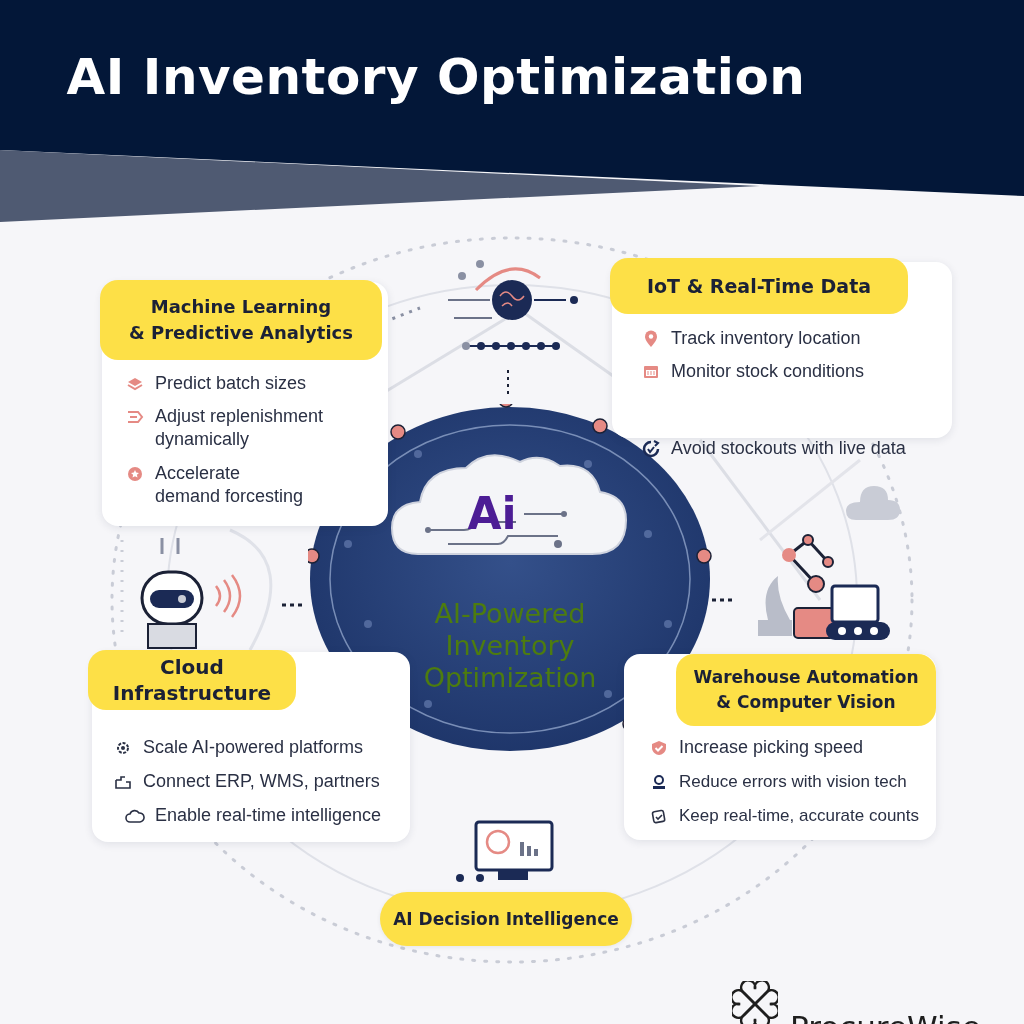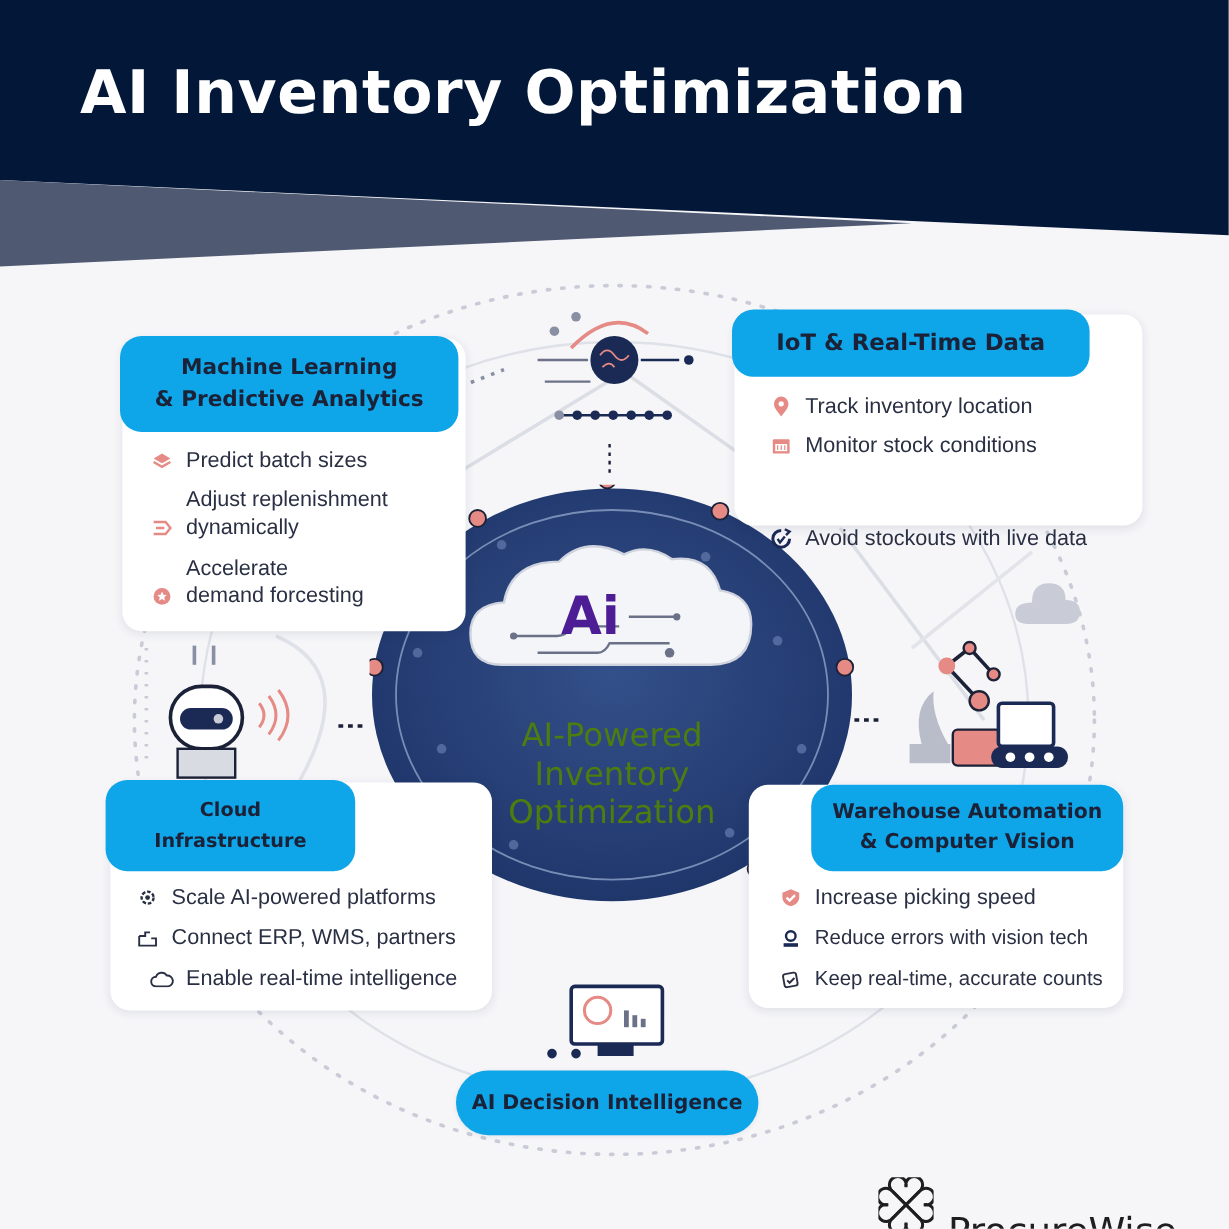--- a/index.html
+++ b/index.html
@@ -14,26 +14,26 @@
     color: #ffffff; letter-spacing: 0.5px;
   }
 
   .bg-art { position: absolute; left: 0; top: 0; width: 1024px; height: 1024px; }
 
   .card {
     position: absolute; background: #ffffff; border-radius: 16px;
     box-shadow: 0 2px 8px rgba(30,40,70,0.10);
   }
   .card-head {
-    position: absolute; background: #0ea5e9; border-radius: 18px;
+    position: absolute; background: #fde047; border-radius: 18px;
     font-family: "DejaVu Sans", sans-serif; font-weight: bold; color: #1b2136;
     text-align: center; display: flex; flex-direction: column; justify-content: center;
   }
   .card-head span { display: block; }
-  .item { position: absolute; display: flex; align-items: flex-end; font-size: 18px; color: #2a3044; line-height: 23px; }
+  .item { position: absolute; display: flex; align-items: flex-start; font-size: 18px; color: #2a3044; line-height: 23px; }
   .item .ic { width: 22px; height: 22px; flex: 0 0 22px; margin-right: 9px; margin-top: 1px; display: flex; align-items: center; justify-content: center; }
   .item .txt span { display: block; }
 
   .hub { position: absolute; left: 308px; top: 404px; width: 404px; height: 350px; }
   .hub-text {
     position: absolute; left: 358px; top: 598px; width: 304px; text-align: center;
     font-family: "DejaVu Sans", sans-serif; color: #4d7c0f; font-size: 27px; line-height: 32px;
   }
   .hub-text span { display: block; }
   .ai-label {
@@ -248,21 +248,21 @@
       <svg width="18" height="18" viewBox="0 0 18 18">
         <path d="M9 2 A7 7 0 1 0 16 9" stroke="#1b2a55" stroke-width="2.5" fill="none"></path>
         <path d="M12 1 l4 2 -3 3" stroke="#1b2a55" stroke-width="2" fill="none"></path>
         <path d="M6 9 l2 3 4 -5" stroke="#1b2a55" stroke-width="2" fill="none"></path>
       </svg>
     </span>
   <span class="txt">Avoid stockouts with live data</span>
 </div>
 
 <div class="card" style="left:92px;top:652px;width:318px;height:190px;"></div>
-<div class="card-head" style="left:88px;top:650px;width:208px;height:76px;font-size:16px;line-height:26px;">
+<div class="card-head" style="left:88px;top:650px;width:208px;height:60px;font-size:20px;line-height:26px;">
   <span>Cloud</span>
   <span>Infrastructure</span>
 </div>
 <div class="item" style="left:112px;top:736px;">
   <span class="ic">
       <svg width="16" height="16" viewBox="0 0 16 16">
         <circle cx="8" cy="8" r="5" stroke="#2a3044" stroke-width="2" fill="none" stroke-dasharray="3 1.5"></circle>
         <circle cx="8" cy="8" r="2" fill="#2a3044"></circle>
       </svg>
     </span>

